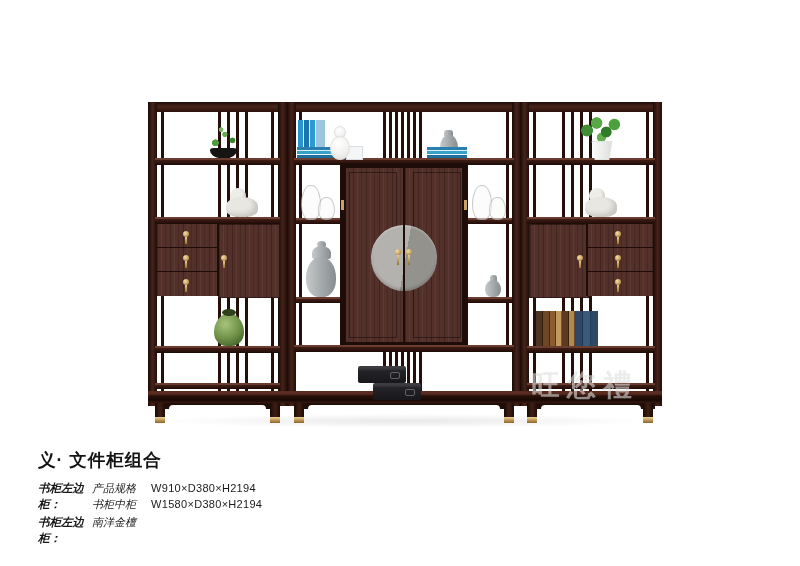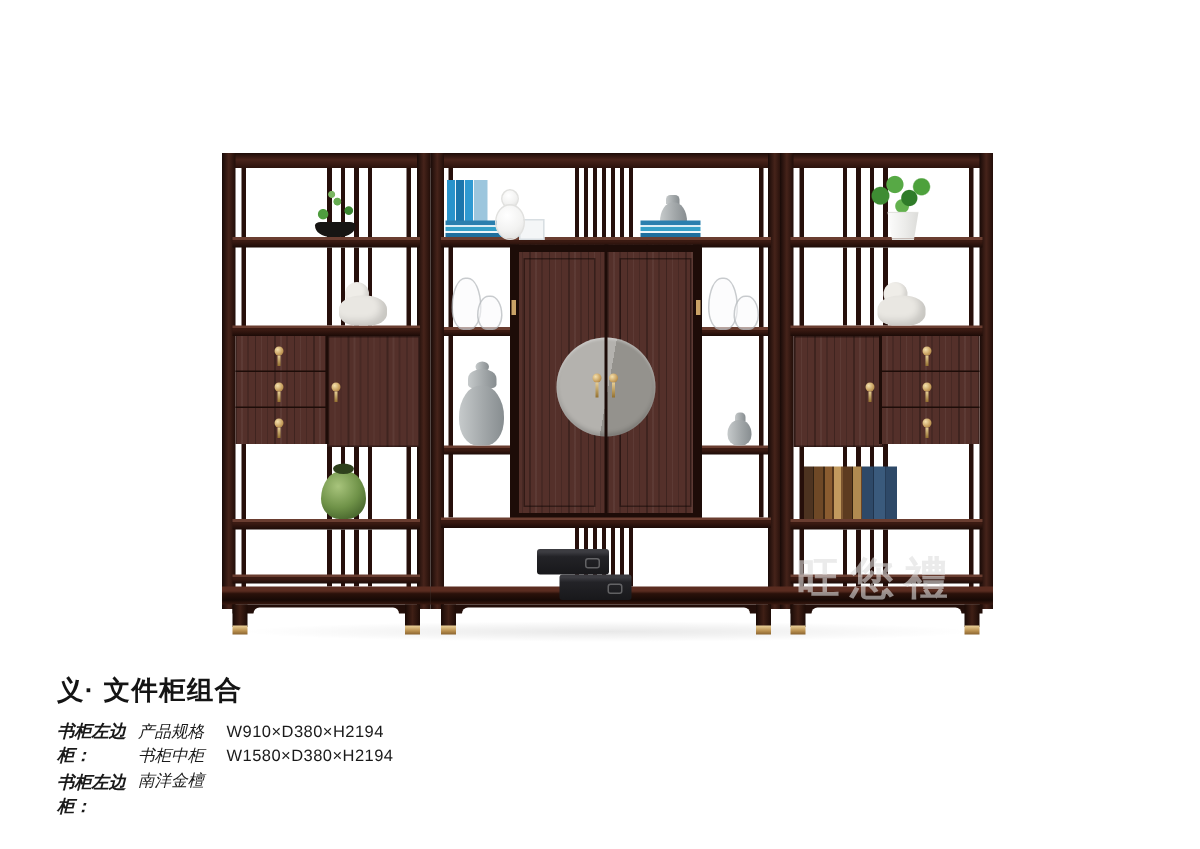--- a/index.html
+++ b/index.html
@@ -77,21 +77,21 @@
   
   .info{position:absolute;left:38px;top:448px;color:#1a1a1a;}
   .title{font-size:17.5px;font-weight:bold;letter-spacing:1px;color:#141414;margin:0 0 8px 0;}
   .specflex{display:flex;align-items:flex-start;margin-bottom:2px;}
   .lbl{display:inline-block;width:54px;flex-shrink:0;font-family:"Liberation Serif",serif;
        font-style:italic;font-weight:bold;font-size:11.5px;line-height:16px;}
   .lines{display:block;}
   .sline{font-size:11px;line-height:16px;white-space:nowrap;}
   .sname{display:inline-block;width:56px;font-family:"Liberation Serif",serif;font-style:italic;}
   .ssize{font-family:Liberation Sans, sans-serif;letter-spacing:.3px;}
-  .mval{font-size:11px;line-height:16px;font-family:Liberation Mono, monospace;font-style:italic;}
+  .mval{font-size:11px;line-height:16px;font-family:Liberation Serif, serif;font-style:italic;}
 </style>
 </head>
 <body>
 
 <div class="photo">
   <div class="shadow" style="left:10px;top:314px;width:494px;height:14px;"></div>
 
   <div class="slats" style="left:70px;top:12px;width:32px;height:46px;"></div>
   <div class="slats" style="left:70px;top:65px;width:32px;height:52px;"></div>
   <div class="slats" style="left:70px;top:196px;width:32px;height:50px;"></div>

